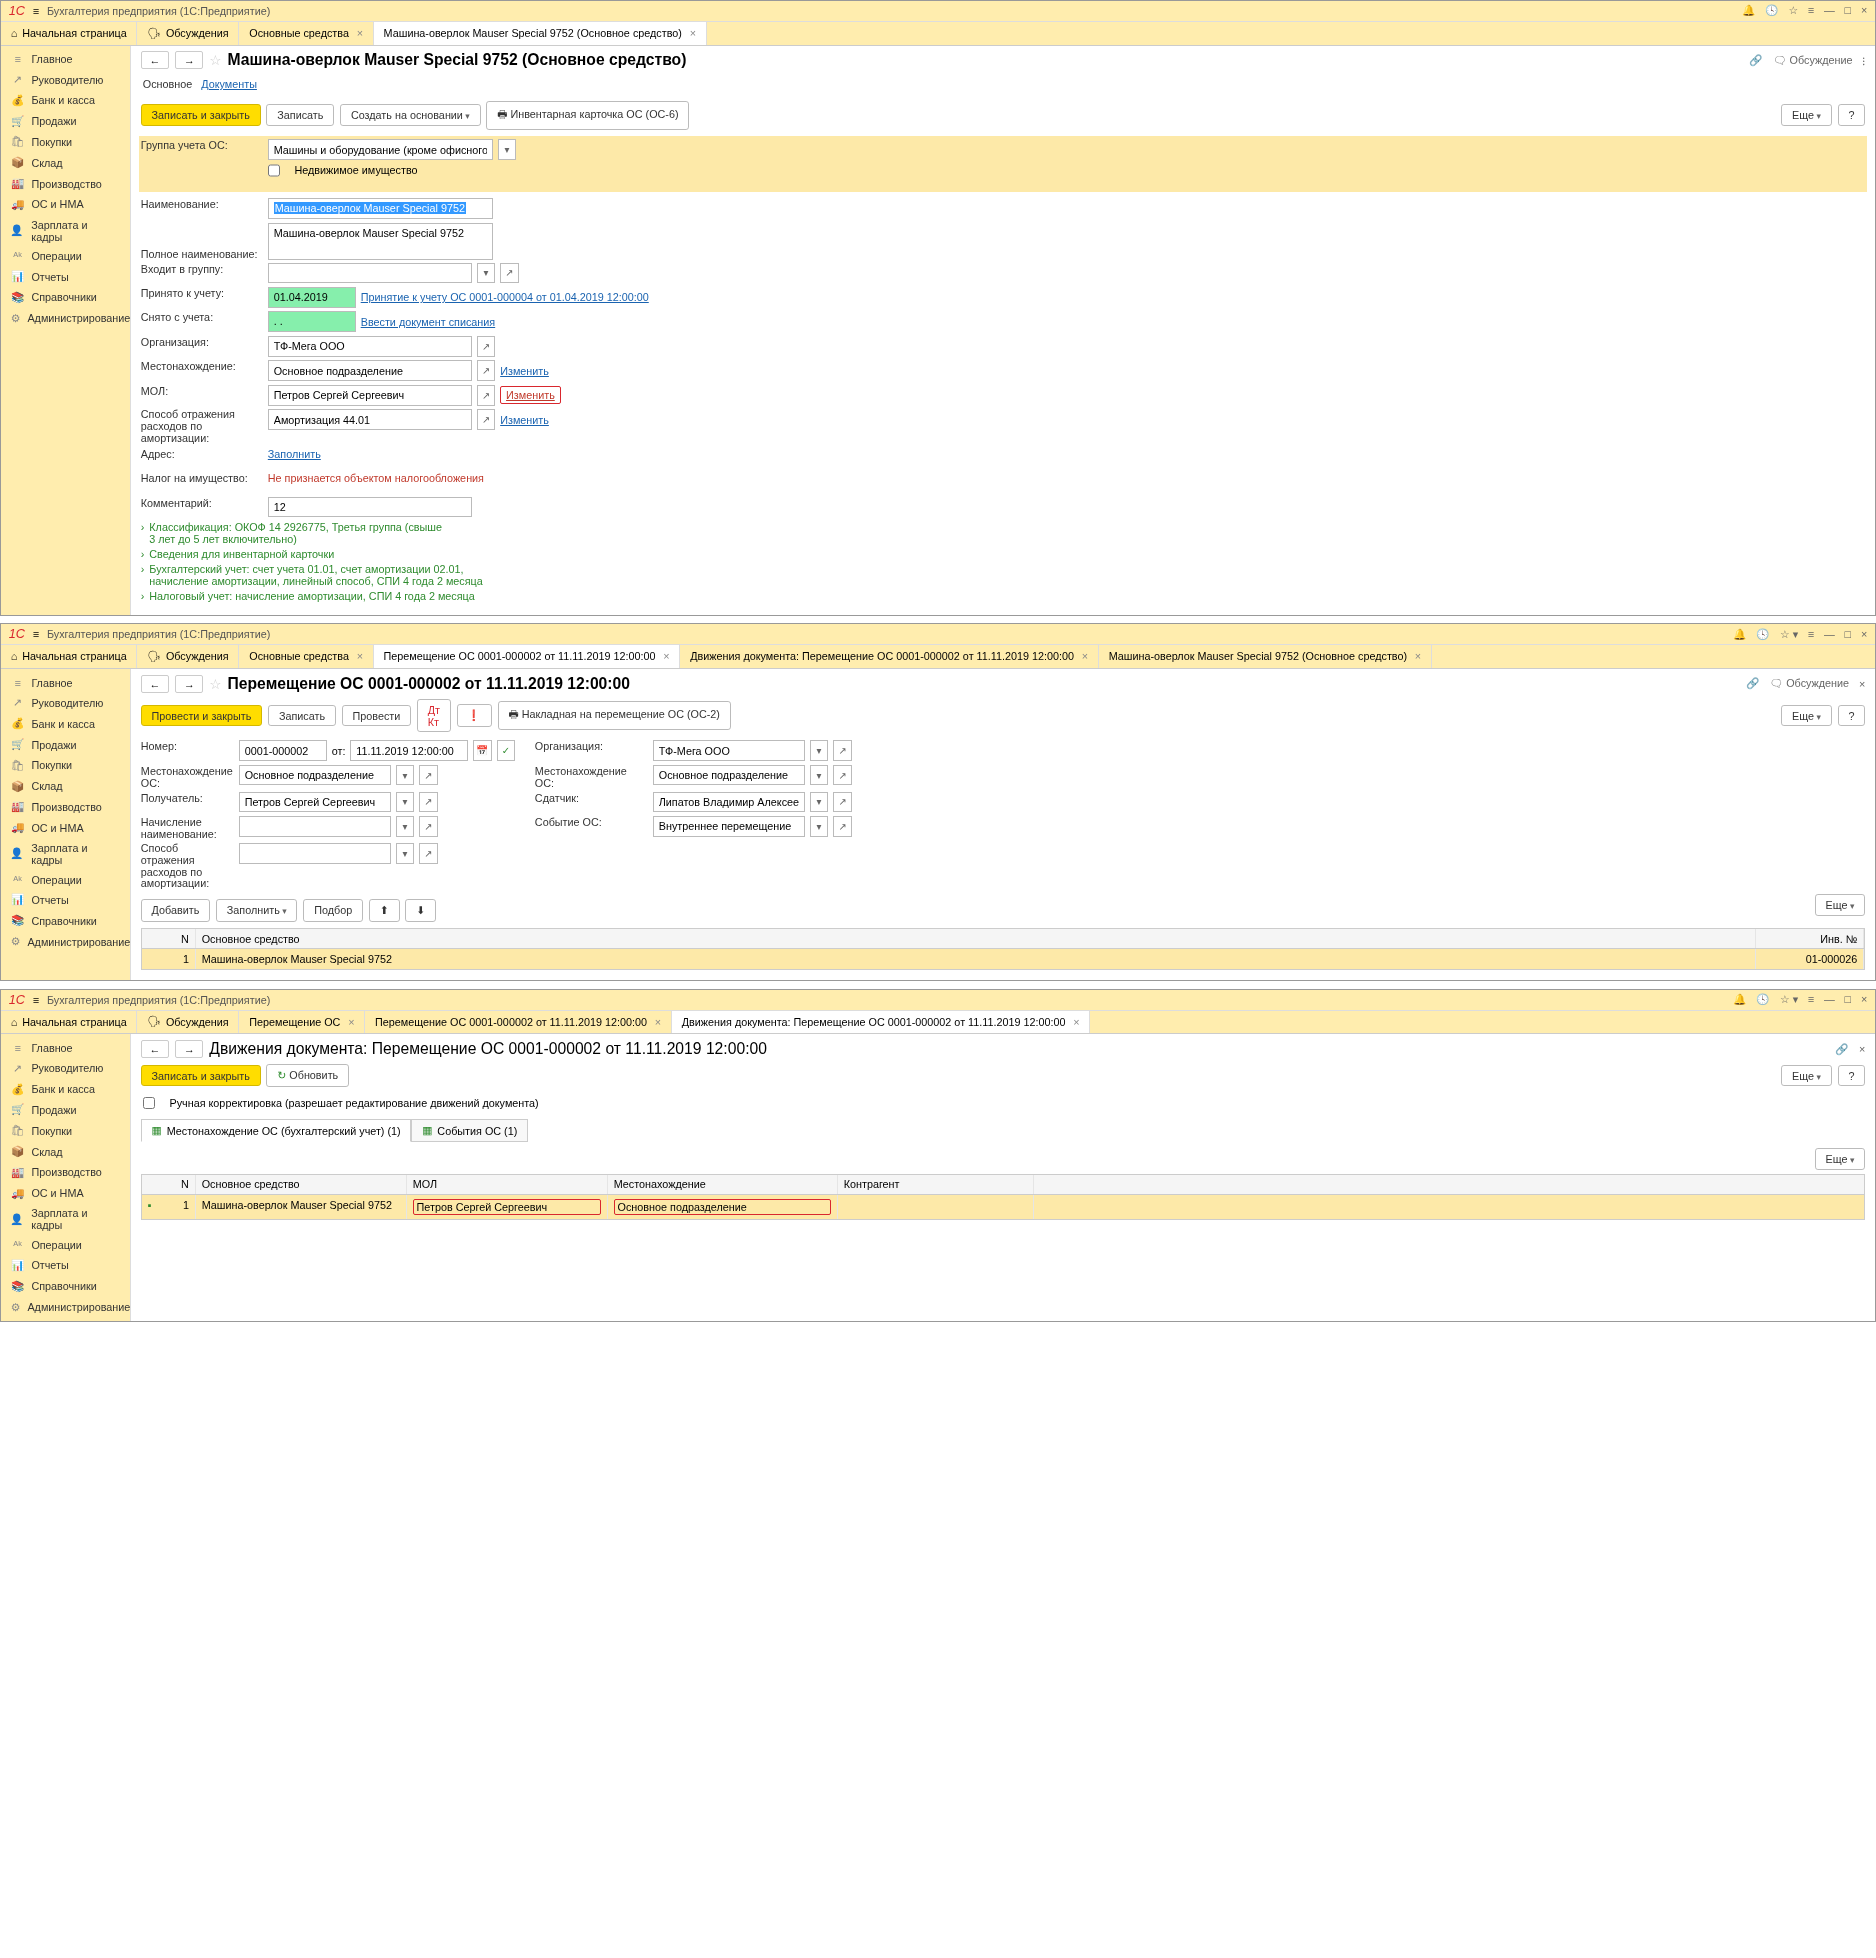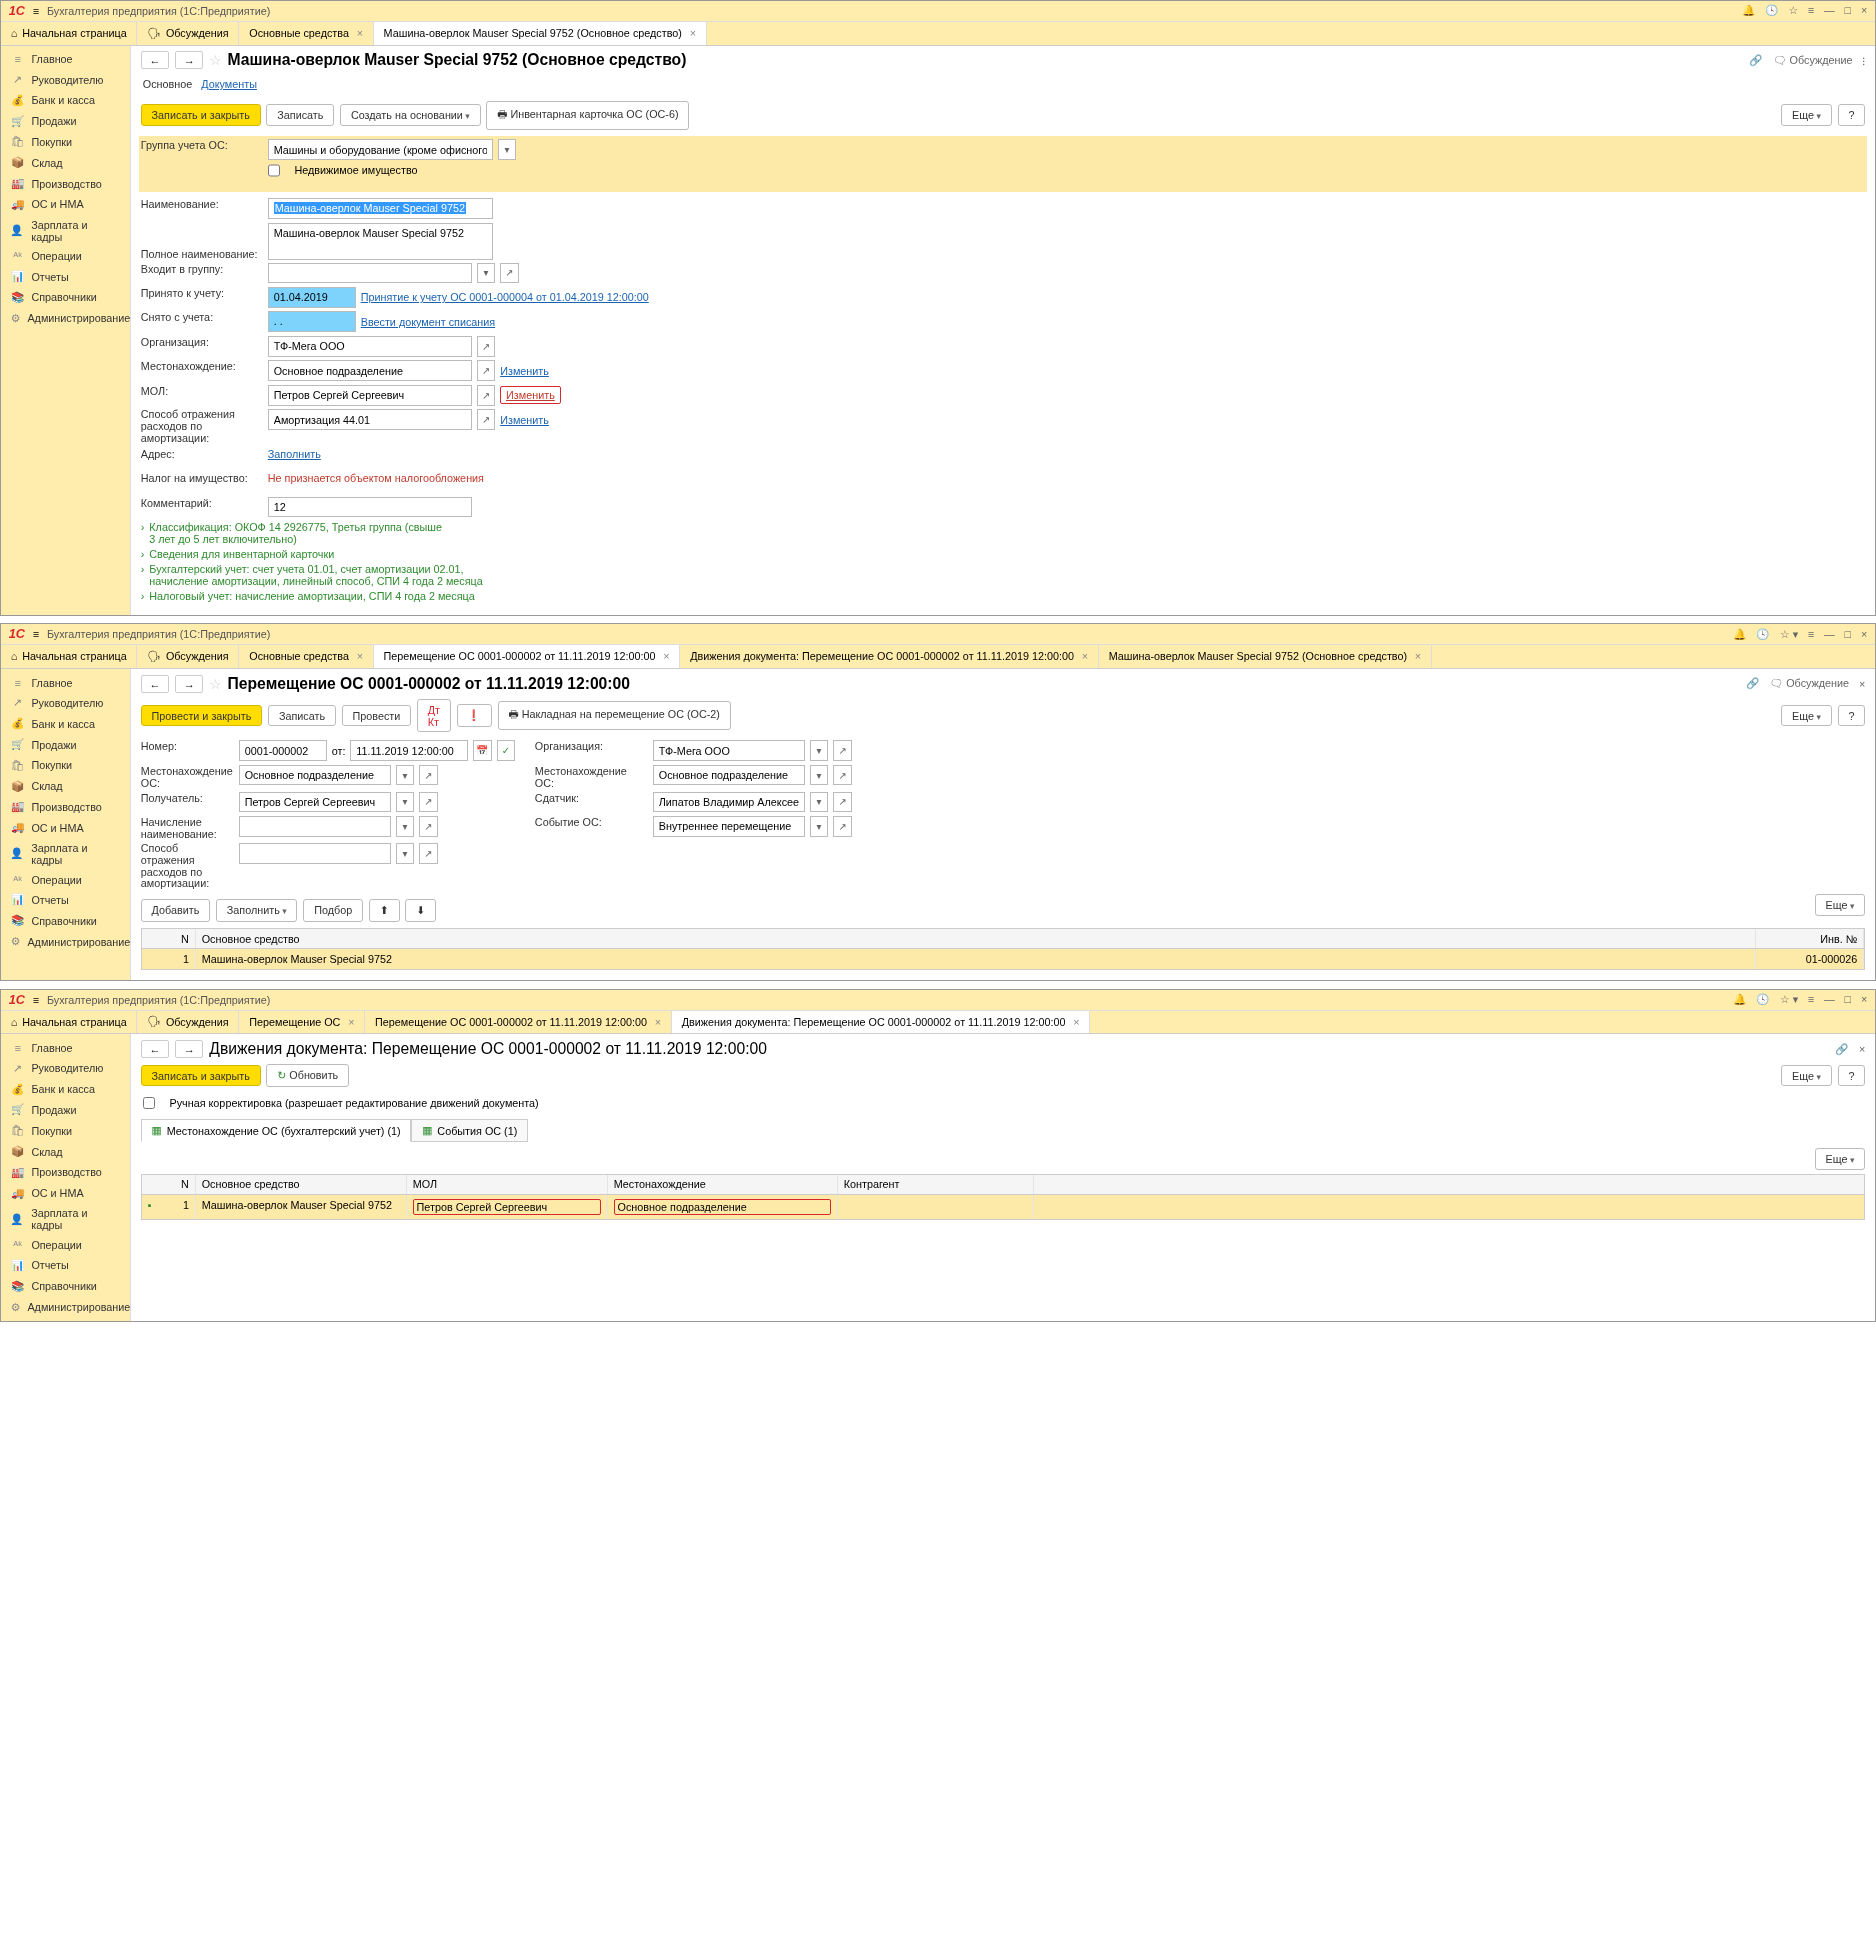--- a/index.html
+++ b/index.html
@@ -1,19 +1,19 @@
 <!DOCTYPE html>
 <html><head>
 <meta charset="utf-8">
 <style>
 *{box-sizing:border-box;margin:0;padding:0;font-family:Arial,sans-serif;font-size:10.8px}
 body{background:#fff}
 .app{border:1px solid #999;margin-bottom:7.8px;background:#fff}
 .titlebar{background:#ffedae;display:flex;align-items:center;padding:2.9px 7.8px;gap:7.8px;border-bottom:1px solid #ddd}
-.logo{color:#d9272e;font-weight:bold;font-size:12.7px;font-style:italic}
+.logo{color:#d9272e;font-weight:normal;font-size:12.7px;font-style:italic}
 .burger{cursor:pointer}
 .title-txt{color:#555}
 .title-icons{margin-left:auto;display:flex;gap:9.8px;color:#666}
 .title-icons span{cursor:pointer}
 .tabbar{background:#ffedae;display:flex;align-items:stretch;border-bottom:1px solid #ccc}
 .tab{padding:4.9px 9.8px;border-right:1px solid #ddd;display:flex;align-items:center;gap:4.9px;background:#ffedae;cursor:pointer}
 .tab.home{background:#ffedae}
 .tab.active{background:#fff}
 .tab .x{color:#888;margin-left:2.9px}
 .body{display:flex;min-height:431px}
@@ -31,21 +31,21 @@
 .subtab.link{color:#1a63b0;text-decoration:underline}
 .toolbar{display:flex;gap:5.9px;align-items:center;margin-bottom:7.8px}
 .btn{border:1px solid #bbb;background:#fff;padding:3.9px 9.8px;border-radius:2.9px;cursor:pointer;color:#333}
 .btn.yellow{background:#ffdd00;border-color:#d4b800;font-weight:normal}
 .btn.drop::after{content:" ▾";color:#666;font-size:8.8px}
 .more{margin-left:auto}
 .formrow{display:flex;align-items:flex-start;margin-bottom:2.9px;min-height:21.6px}
 .lbl{width:127px;color:#333;padding-right:5.9px}
 .fldwrap{display:flex;align-items:center;gap:4.9px}
 .fld{border:1px solid #bbb;padding:2.9px 4.9px;background:#fff;height:20.6px}
-.fld.ro{background:#7dd3fc}
+.fld.ro{background:#86efac}
 .w1{width:225px}.w2{width:204px}.w3{width:88px}.w4{width:152px}
 .sq{border:1px solid #bbb;width:18.6px;height:20.6px;display:inline-flex;align-items:center;justify-content:center;background:#fff;cursor:pointer;color:#666;font-size:9.8px}
 .lnk{color:#1a63b0;text-decoration:underline;cursor:pointer}
 .lnk.red{border:1.5px solid #d9272e;padding:2px 4.9px;border-radius:2px}
 .grn{color:#2e8b2e}
 .chk{display:inline-flex;align-items:center;gap:14px}
 .chk input{width:12.7px;height:12.7px}
 .exp{display:flex;gap:4.9px;margin:2.9px 0;cursor:pointer}
 .exp .ar{color:#2e8b2e}
 .red{color:#c0392b}

